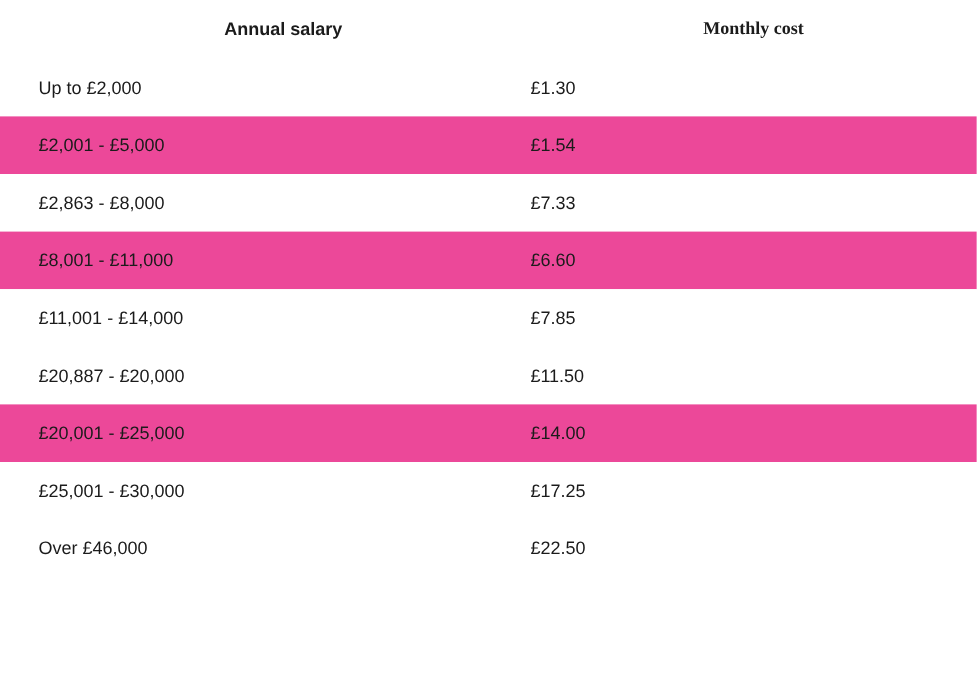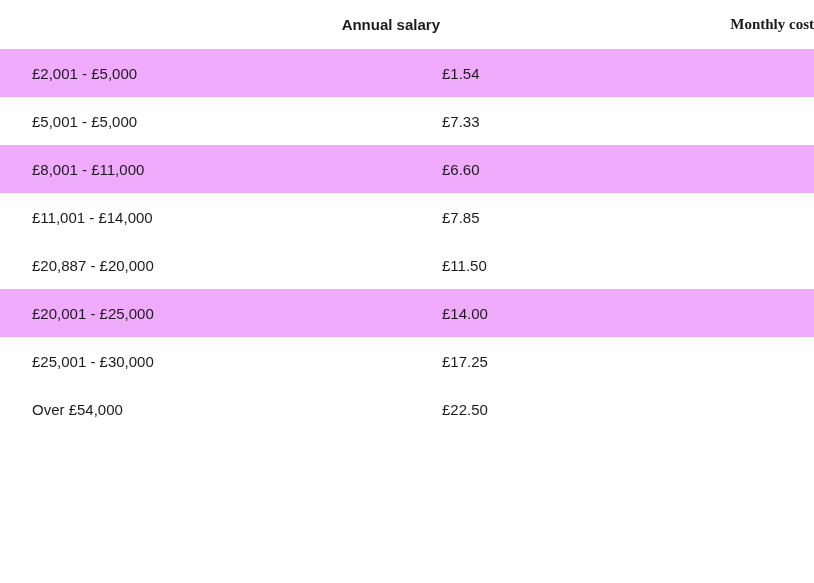--- a/index.html
+++ b/index.html
@@ -16,42 +16,42 @@
   }
   .salary-table {
     width: 814px;
     border-collapse: collapse;
     table-layout: fixed;
   }
   .salary-table col.col-salary { width: 440px; }
   .salary-table col.col-cost { width: 374px; }
 
   .salary-table th {
-    text-align: right;
+    text-align: center;
     font-size: 15px;
     font-weight: bold;
     color: #1b1b1b;
     padding: 16px 0 16px 32px;
     height: 48px;
     box-sizing: border-box;
     vertical-align: middle;
     background: #ffffff;
   }
   .salary-table td {
     text-align: left;
     font-size: 15px;
     font-weight: normal;
     color: #1b1b1b;
     padding: 0 0 0 32px;
     height: 48px;
     box-sizing: border-box;
     vertical-align: middle;
   }
   .salary-table tbody tr.alt td {
-    background: #f0abfc;
+    background: #ec4899;
   }
   .salary-table tbody tr.plain td {
     background: #ffffff;
   }
   .cell-cost {
     padding-left: 2px !important;
   }
   .salary-table th.th-cost {
     padding-left: 2px;
     font-family: Liberation Serif, serif;
@@ -65,26 +65,30 @@
     <col class="col-salary">
     <col class="col-cost">
   </colgroup>
   <thead>
     <tr>
       <th class="th-salary">Annual salary</th>
       <th class="th-cost">Monthly cost</th>
     </tr>
   </thead>
   <tbody>
+    <tr class="plain">
+      <td class="cell-salary">Up to £2,000</td>
+      <td class="cell-cost">£1.30</td>
+    </tr>
     <tr class="alt">
       <td class="cell-salary">£2,001 - £5,000</td>
       <td class="cell-cost">£1.54</td>
     </tr>
     <tr class="plain">
-      <td class="cell-salary">£5,001 - £5,000</td>
+      <td class="cell-salary">£2,863 - £8,000</td>
       <td class="cell-cost">£7.33</td>
     </tr>
     <tr class="alt">
       <td class="cell-salary">£8,001 - £11,000</td>
       <td class="cell-cost">£6.60</td>
     </tr>
     <tr class="plain">
       <td class="cell-salary">£11,001 - £14,000</td>
       <td class="cell-cost">£7.85</td>
     </tr>
@@ -94,17 +98,17 @@
     </tr>
     <tr class="alt">
       <td class="cell-salary">£20,001 - £25,000</td>
       <td class="cell-cost">£14.00</td>
     </tr>
     <tr class="plain">
       <td class="cell-salary">£25,001 - £30,000</td>
       <td class="cell-cost">£17.25</td>
     </tr>
     <tr class="plain">
-      <td class="cell-salary">Over £54,000</td>
+      <td class="cell-salary">Over £46,000</td>
       <td class="cell-cost">£22.50</td>
     </tr>
   </tbody>
 </table>
 
 </body></html>

